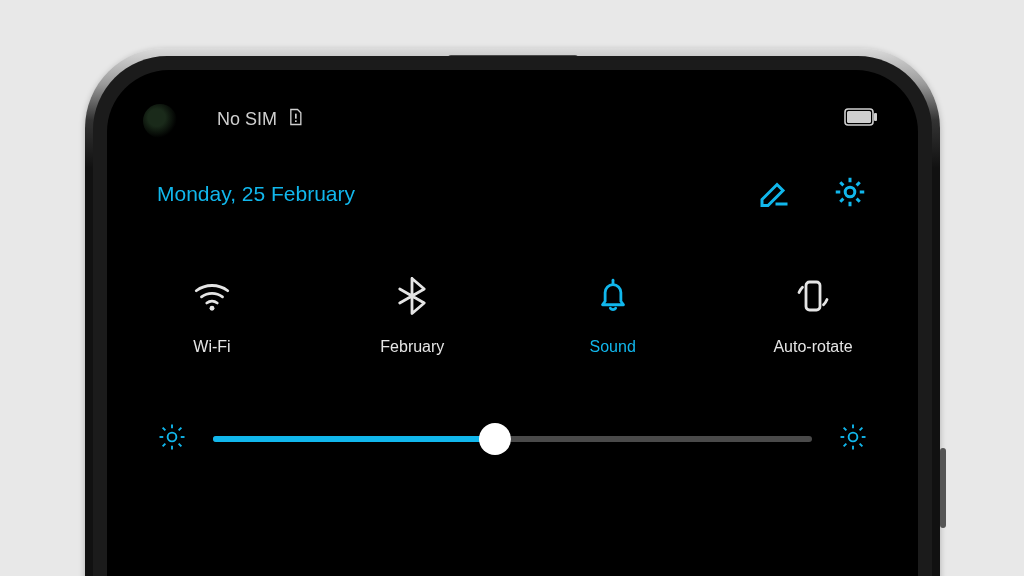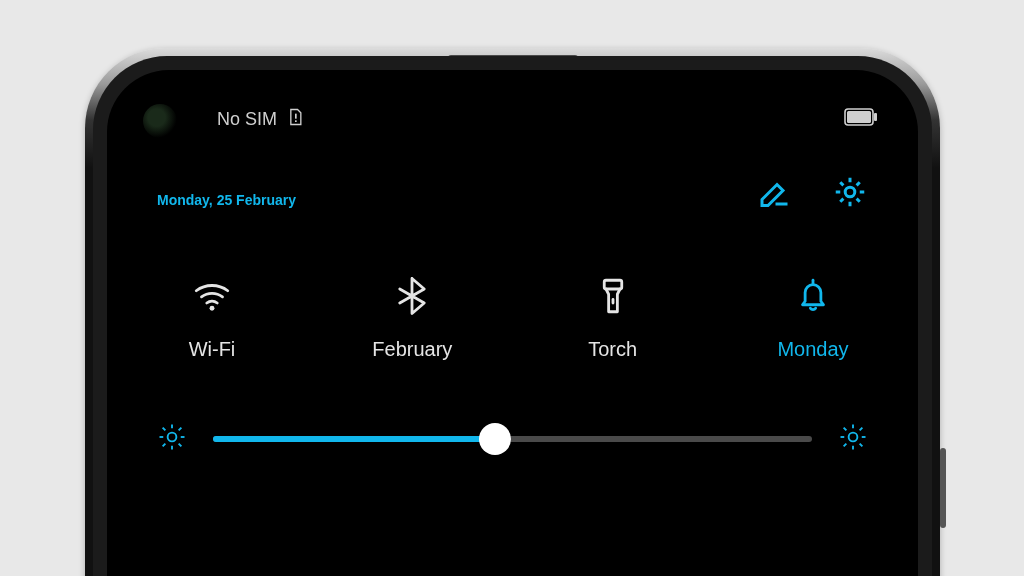--- a/index.html
+++ b/index.html
@@ -14,31 +14,31 @@
   
   .status{position:absolute;left:0;right:0;top:34px;height:30px;color:#cfcfcf;font-size:18px;display:flex;align-items:center}
   .status .sim{margin-left:110px;display:flex;align-items:center;gap:8px}
   .status .sim svg{width:20px;height:20px}
   .status .batt{margin-left:auto;margin-right:40px}
   .status .batt svg{width:34px;height:18px}
   
   .header{position:absolute;left:50px;right:50px;top:100px;display:flex;align-items:flex-start}
   .clock{color:#11b7ec;font-weight:600}
   .clock .time{font-size:32px;line-height:1}
-  .clock .date{font-size:14px;margin-top:22px;font-weight:700}
+  .clock .date{font-size:21px;margin-top:12px;font-weight:400}
   .header-actions{margin-left:auto;display:flex;gap:40px;align-items:center;margin-top:4px}
   .icon-btn{color:#11b7ec;cursor:pointer}
   .icon-btn svg{width:36px;height:36px;stroke:currentColor;fill:none;stroke-width:2}
   
   .tiles{position:absolute;left:30px;right:30px;top:200px;display:flex;justify-content:space-between}
   .tile{width:150px;text-align:center;cursor:pointer}
   .tile .ic{height:52px;display:flex;align-items:center;justify-content:center;color:#e5e5e5}
   .tile.on .ic{color:#11b7ec}
   .tile .ic svg{width:42px;height:42px;stroke:currentColor;fill:none;stroke-width:1.6;stroke-linecap:round;stroke-linejoin:round}
-  .tile .lbl{margin-top:16px;font-size:20px;color:#e5e5e5}
+  .tile .lbl{margin-top:16px;font-size:16px;color:#e5e5e5}
   .tile.on .lbl{color:#11b7ec}
   
   .bright{position:absolute;left:50px;right:50px;top:352px;display:flex;align-items:center;gap:26px}
   .bright .sun{color:#11b7ec}
   .bright .sun svg{width:30px;height:30px;stroke:currentColor;fill:none;stroke-width:1.5}
   .track{position:relative;flex:1;height:6px;background:#4a4a4a;border-radius:3px;cursor:pointer}
   .fill{position:absolute;left:0;top:0;bottom:0;background:#11b7ec;border-radius:3px}
   .thumb{position:absolute;top:50%;width:32px;height:32px;background:#fff;border-radius:50%;transform:translate(-50%,-50%)}
 </style>
 </head>
@@ -105,39 +105,39 @@
             <div class="lbl">Wi-Fi</div>
           </div>
           <div class="tile">
             <div class="ic">
               <svg viewBox="0 0 24 24">
                   <path d="M12 2v20l7-6-14-8m0 8 14-8-7-6"></path>
                 </svg>
             </div>
             <div class="lbl">February</div>
           </div>
-          <div class="tile">
-            <div class="ic">
-              <svg viewBox="0 0 24 24">
-                  <rect x="7" y="3" width="10" height="5" rx="1"></rect>
-                  <path d="M8 8l1.5 3v10h5V11L16 8"></path>
-                  <line x1="12" y1="14" x2="12" y2="16"></line>
-                </svg>
-            </div>
-            <div class="lbl">Torch</div>
-          </div>
           <div class="tile on">
             <div class="ic">
               <svg viewBox="0 0 24 24">
                   <path d="M6 17h12l-1.5-2V10a4.5 4.5 0 0 0-9 0v5L6 17z"></path>
                   <path d="M10.5 19a1.8 1.8 0 0 0 3 0"></path>
                   <line x1="12" y1="3" x2="12" y2="5.5"></line>
                 </svg>
             </div>
-            <div class="lbl">Monday</div>
+            <div class="lbl">Sound</div>
+          </div>
+          <div class="tile">
+            <div class="ic">
+              <svg viewBox="0 0 24 24">
+                  <rect x="8" y="4" width="8" height="16" rx="2"></rect>
+                  <path d="M4 10a9 9 0 0 1 2-3"></path>
+                  <path d="M20 14a9 9 0 0 1-2 3"></path>
+                </svg>
+            </div>
+            <div class="lbl">Auto-rotate</div>
           </div>
         </div>
 
         <div class="bright">
           <div class="sun">
             <svg viewBox="0 0 24 24">
                 <circle cx="12" cy="12" r="3.5"></circle>
                 <g>
                   <line x1="12" y1="2" x2="12" y2="5"></line>
                   <line x1="12" y1="19" x2="12" y2="22"></line>

